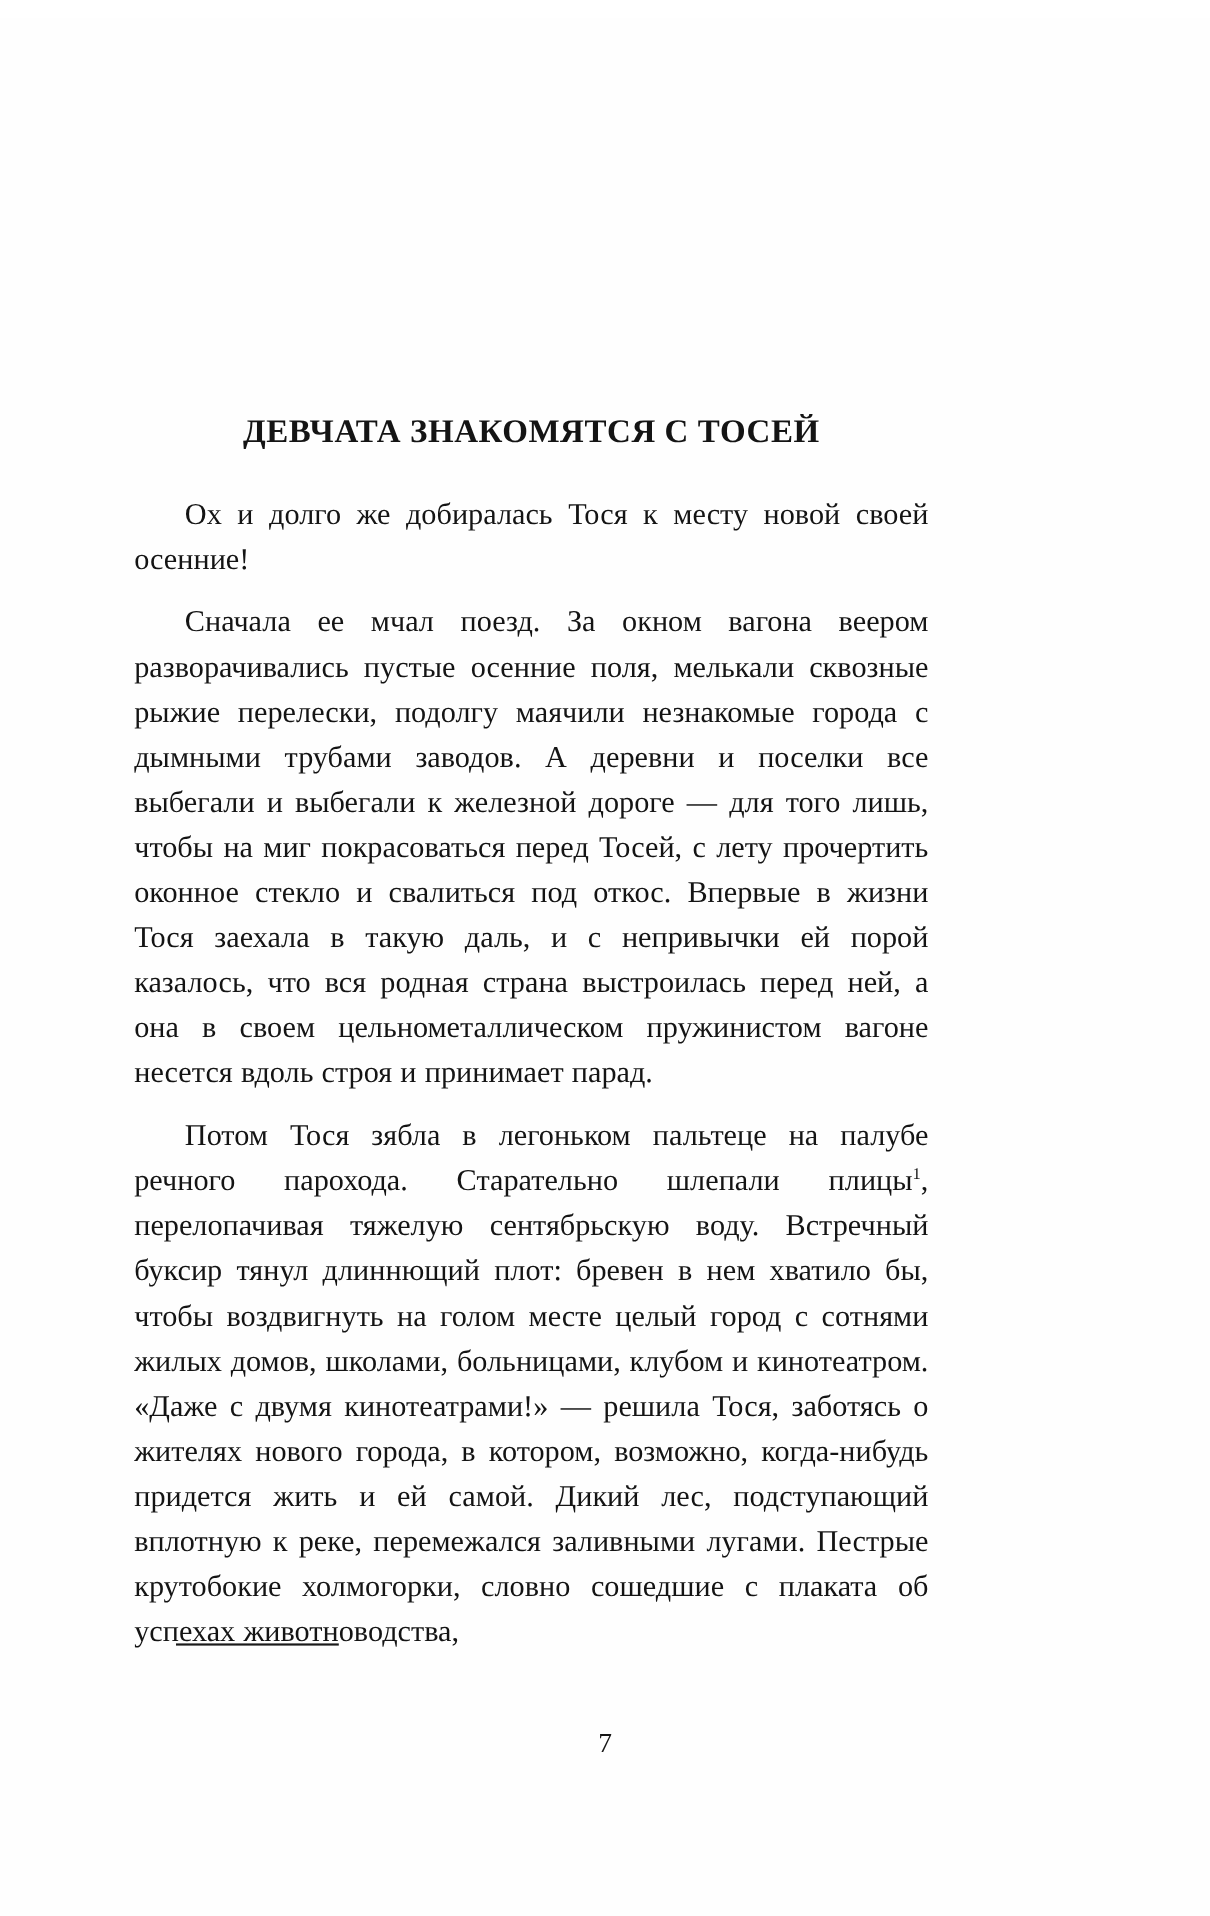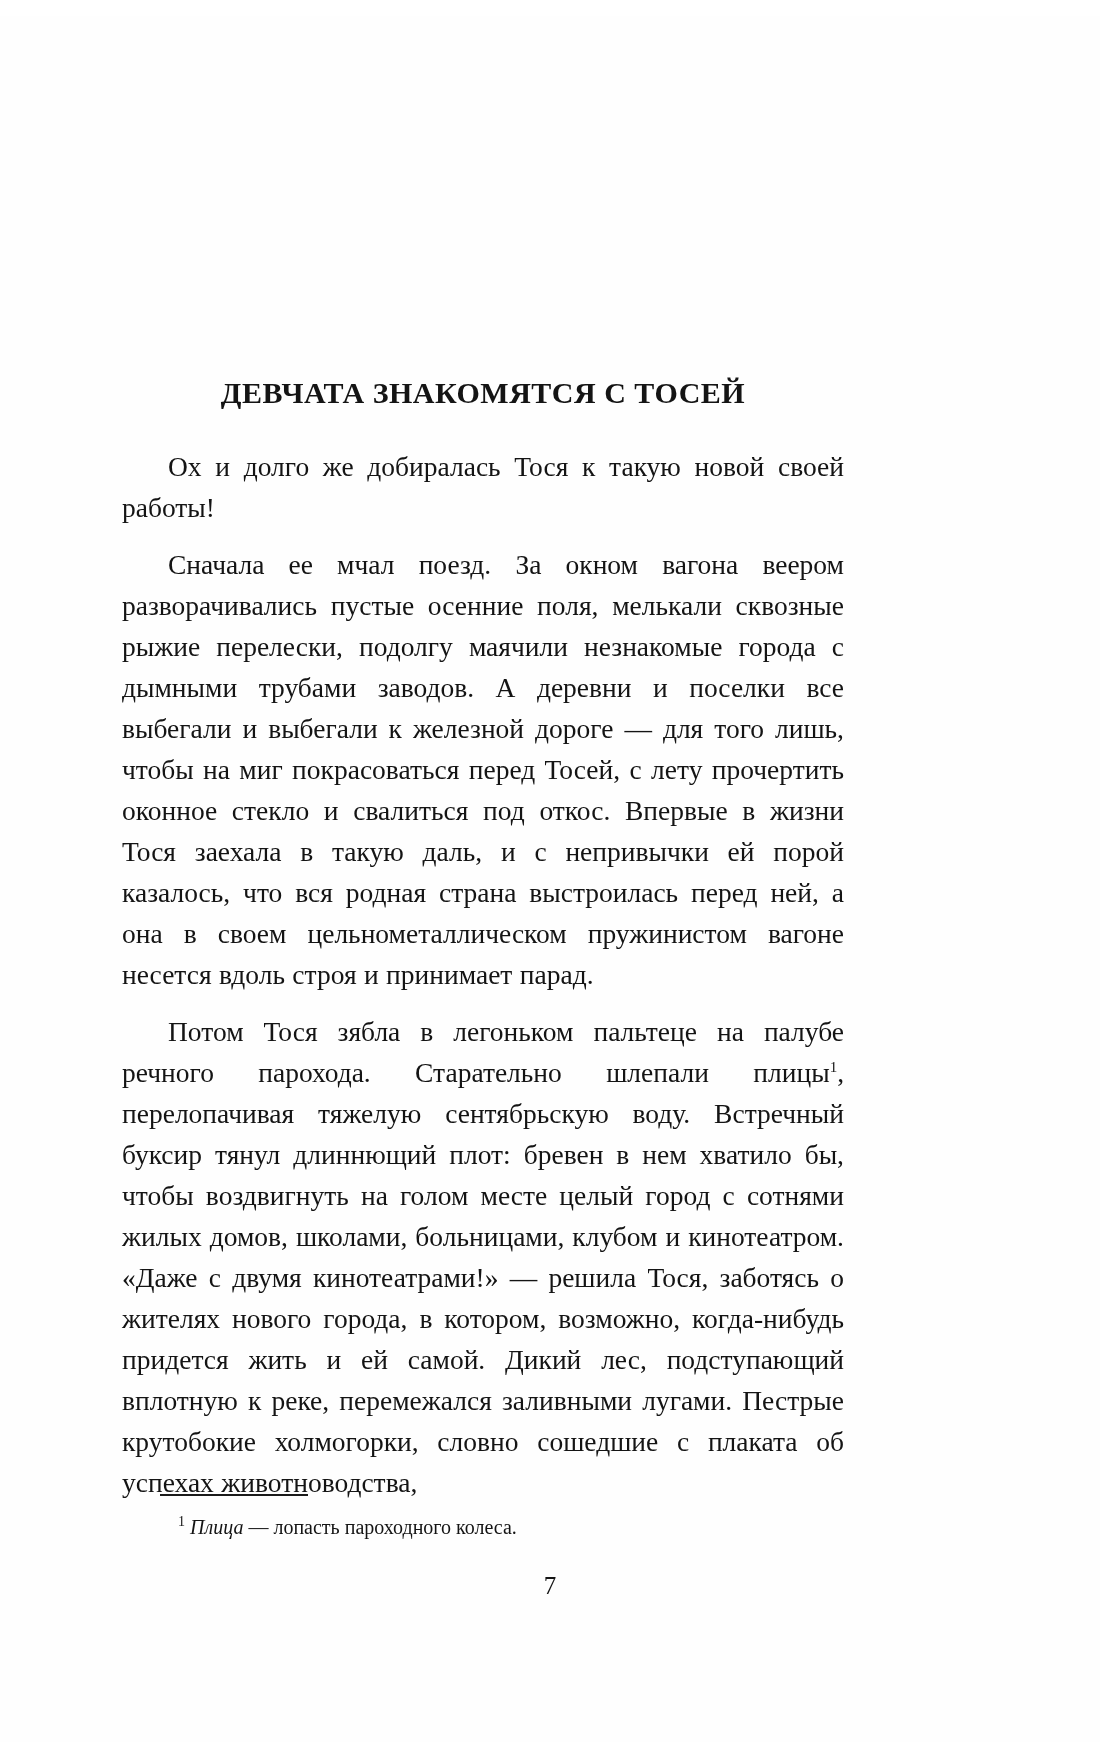--- a/index.html
+++ b/index.html
@@ -91,28 +91,27 @@
 </style>
 </head>
 <body>
 
 <div class="page">
 
   <div class="text-block">
 
     <h1 class="chapter-title">ДЕВЧАТА ЗНАКОМЯТСЯ С ТОСЕЙ</h1>
 
-    <p class="body-par">Ох и долго же добиралась Тося к такую новой своей работы!</p>
+    <p class="body-par">Ох и долго же добиралась Тося к месту новой своей осенние!</p>
 
     <p class="body-par">Сначала ее мчал поезд. За окном вагона веером разворачивались пустые осенние поля, мелькали сквозные рыжие перелески, подолгу маячили незнакомые города с дымными трубами заводов. А деревни и поселки все выбегали и выбегали к железной дороге — для того лишь, чтобы на миг покрасоваться перед Тосей, с лету прочертить оконное стекло и свалиться под откос. Впервые в жизни Тося заехала в такую даль, и с непривычки ей порой казалось, что вся родная страна выстроилась перед ней, а она в своем цельнометаллическом пружинистом вагоне несется вдоль строя и принимает парад.</p>
 
     <p class="body-par"><span>Потом Тося зябла в легоньком пальтеце на палубе речного парохода. Старательно шлепали плицы</span><sup class="fn-ref">1</sup><span>, перелопачивая тяжелую сентябрьскую воду. Встречный буксир тянул длиннющий плот: бревен в нем хватило бы, чтобы воздвигнуть на голом месте целый город с сотнями жилых домов, школами, больницами, клубом и кинотеатром. «Даже с двумя кинотеатрами!» — решила Тося, заботясь о жителях нового города, в котором, возможно, когда-нибудь придется жить и ей самой. Дикий лес, подступающий вплотную к реке, перемежался заливными лугами. Пестрые крутобокие холмогорки, словно сошедшие с плаката об успехах животноводства,</span></p>
 
   </div>
 
   <div class="footnote-area">
     <div class="footnote-rule"></div>
-    <div class="footnote-text"><span class="fn-marker">1</span> <span class="footnote-term">Плица</span><span> — лопасть пароходного колеса.</span></div>
   </div>
 
   <div class="page-number">7</div>
 
 </div>
 
 </body></html>

